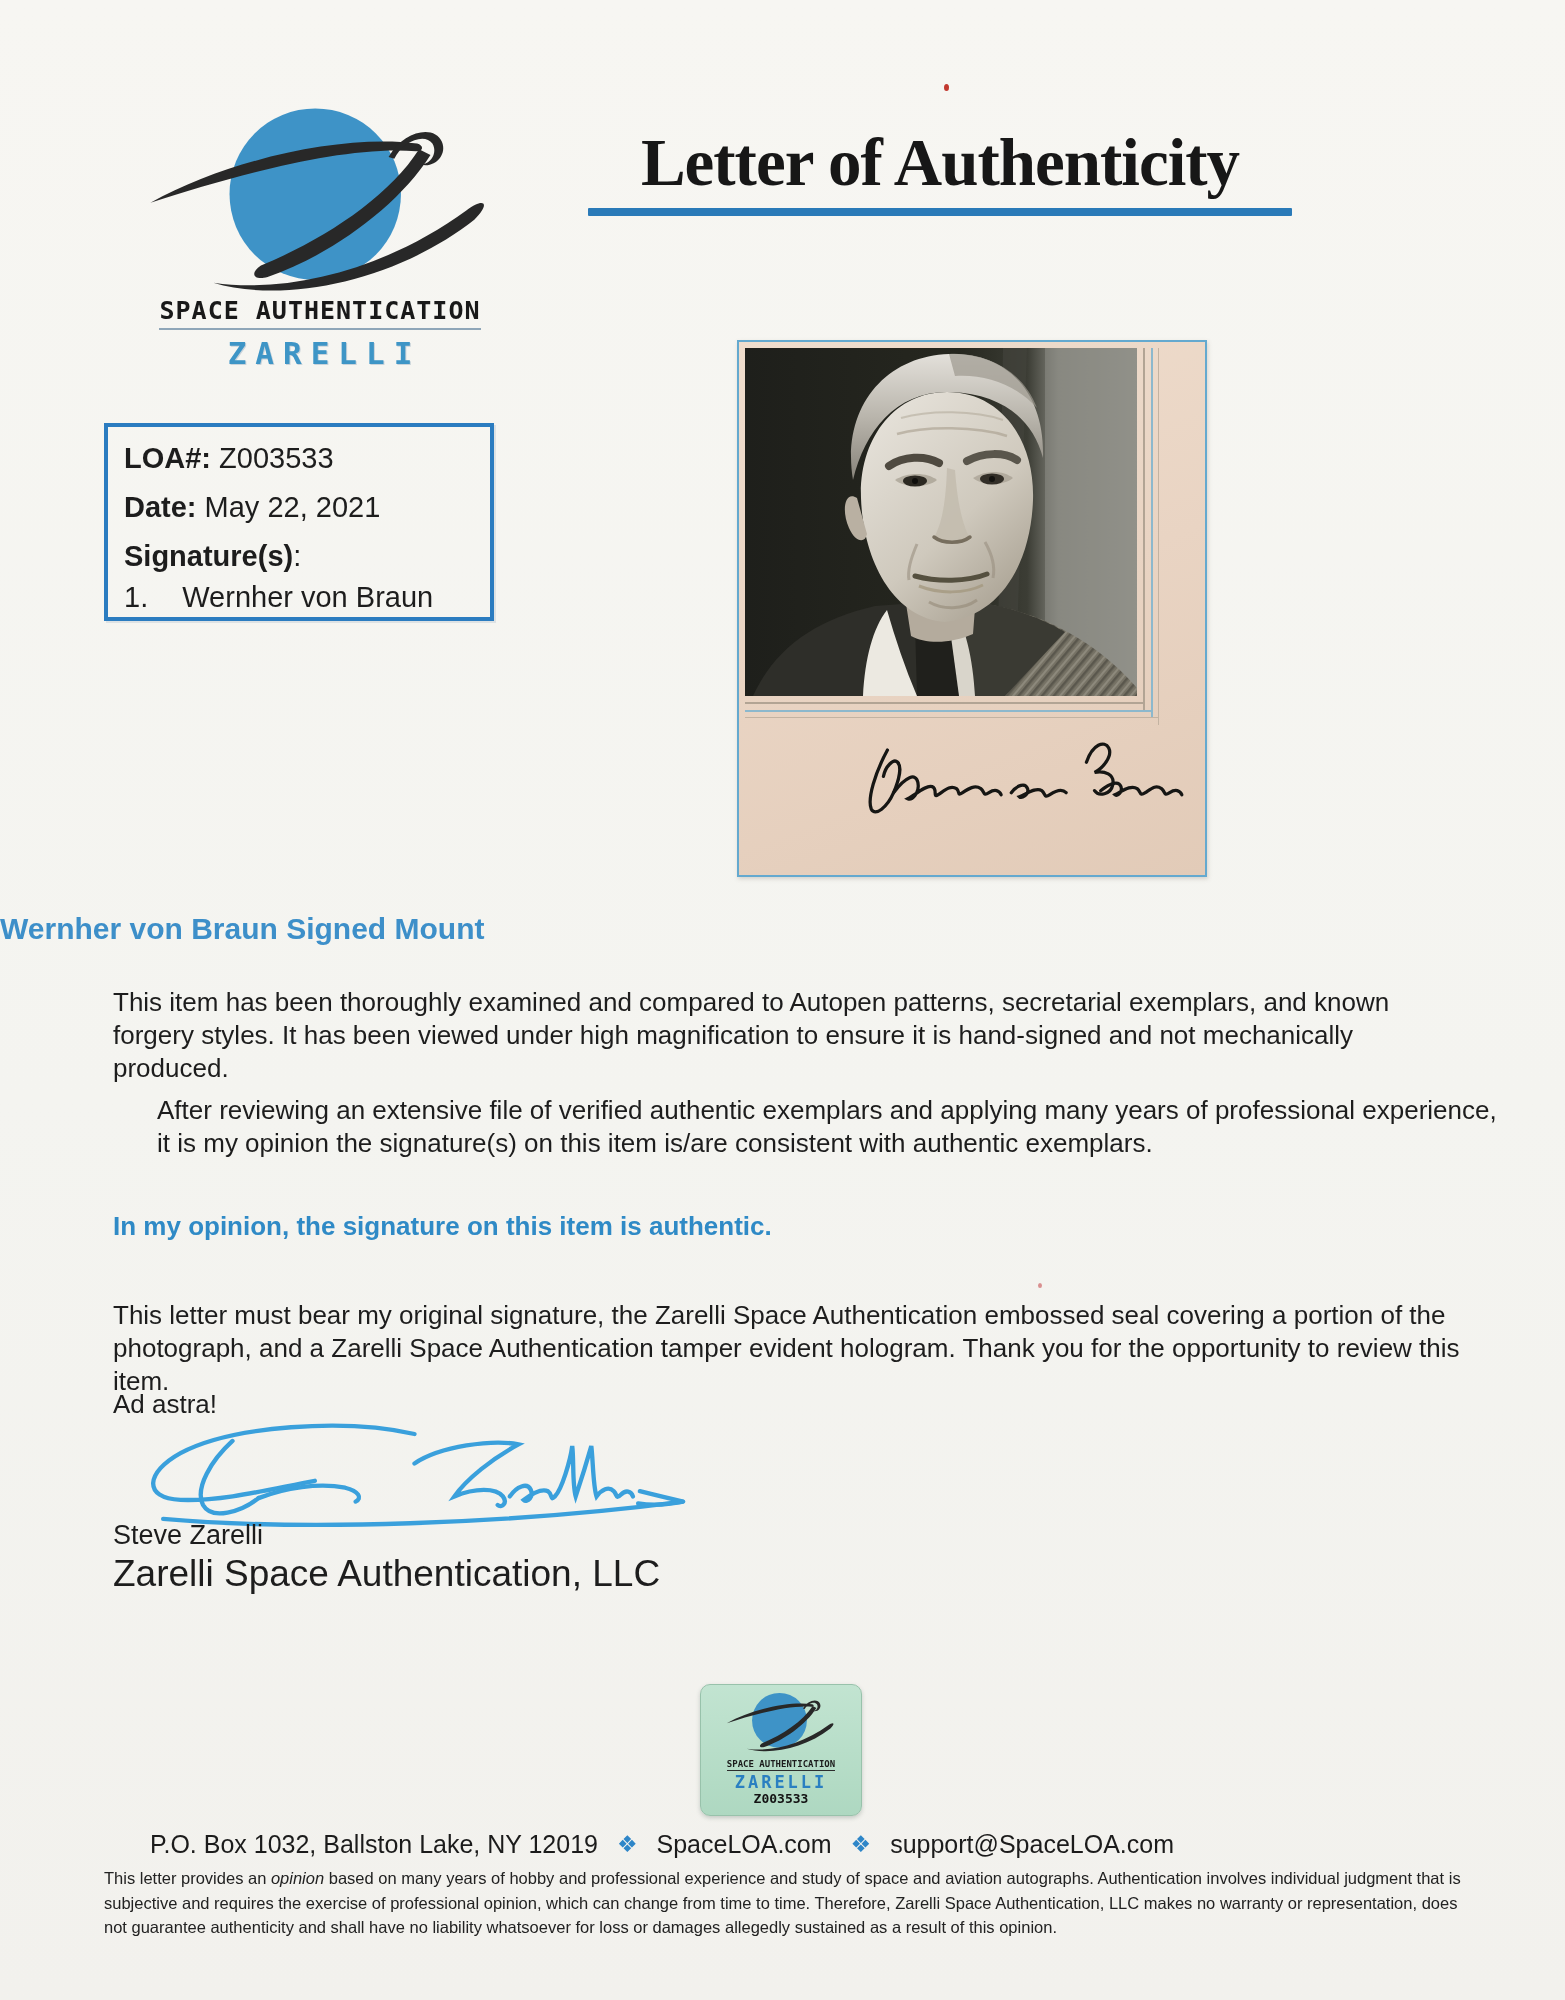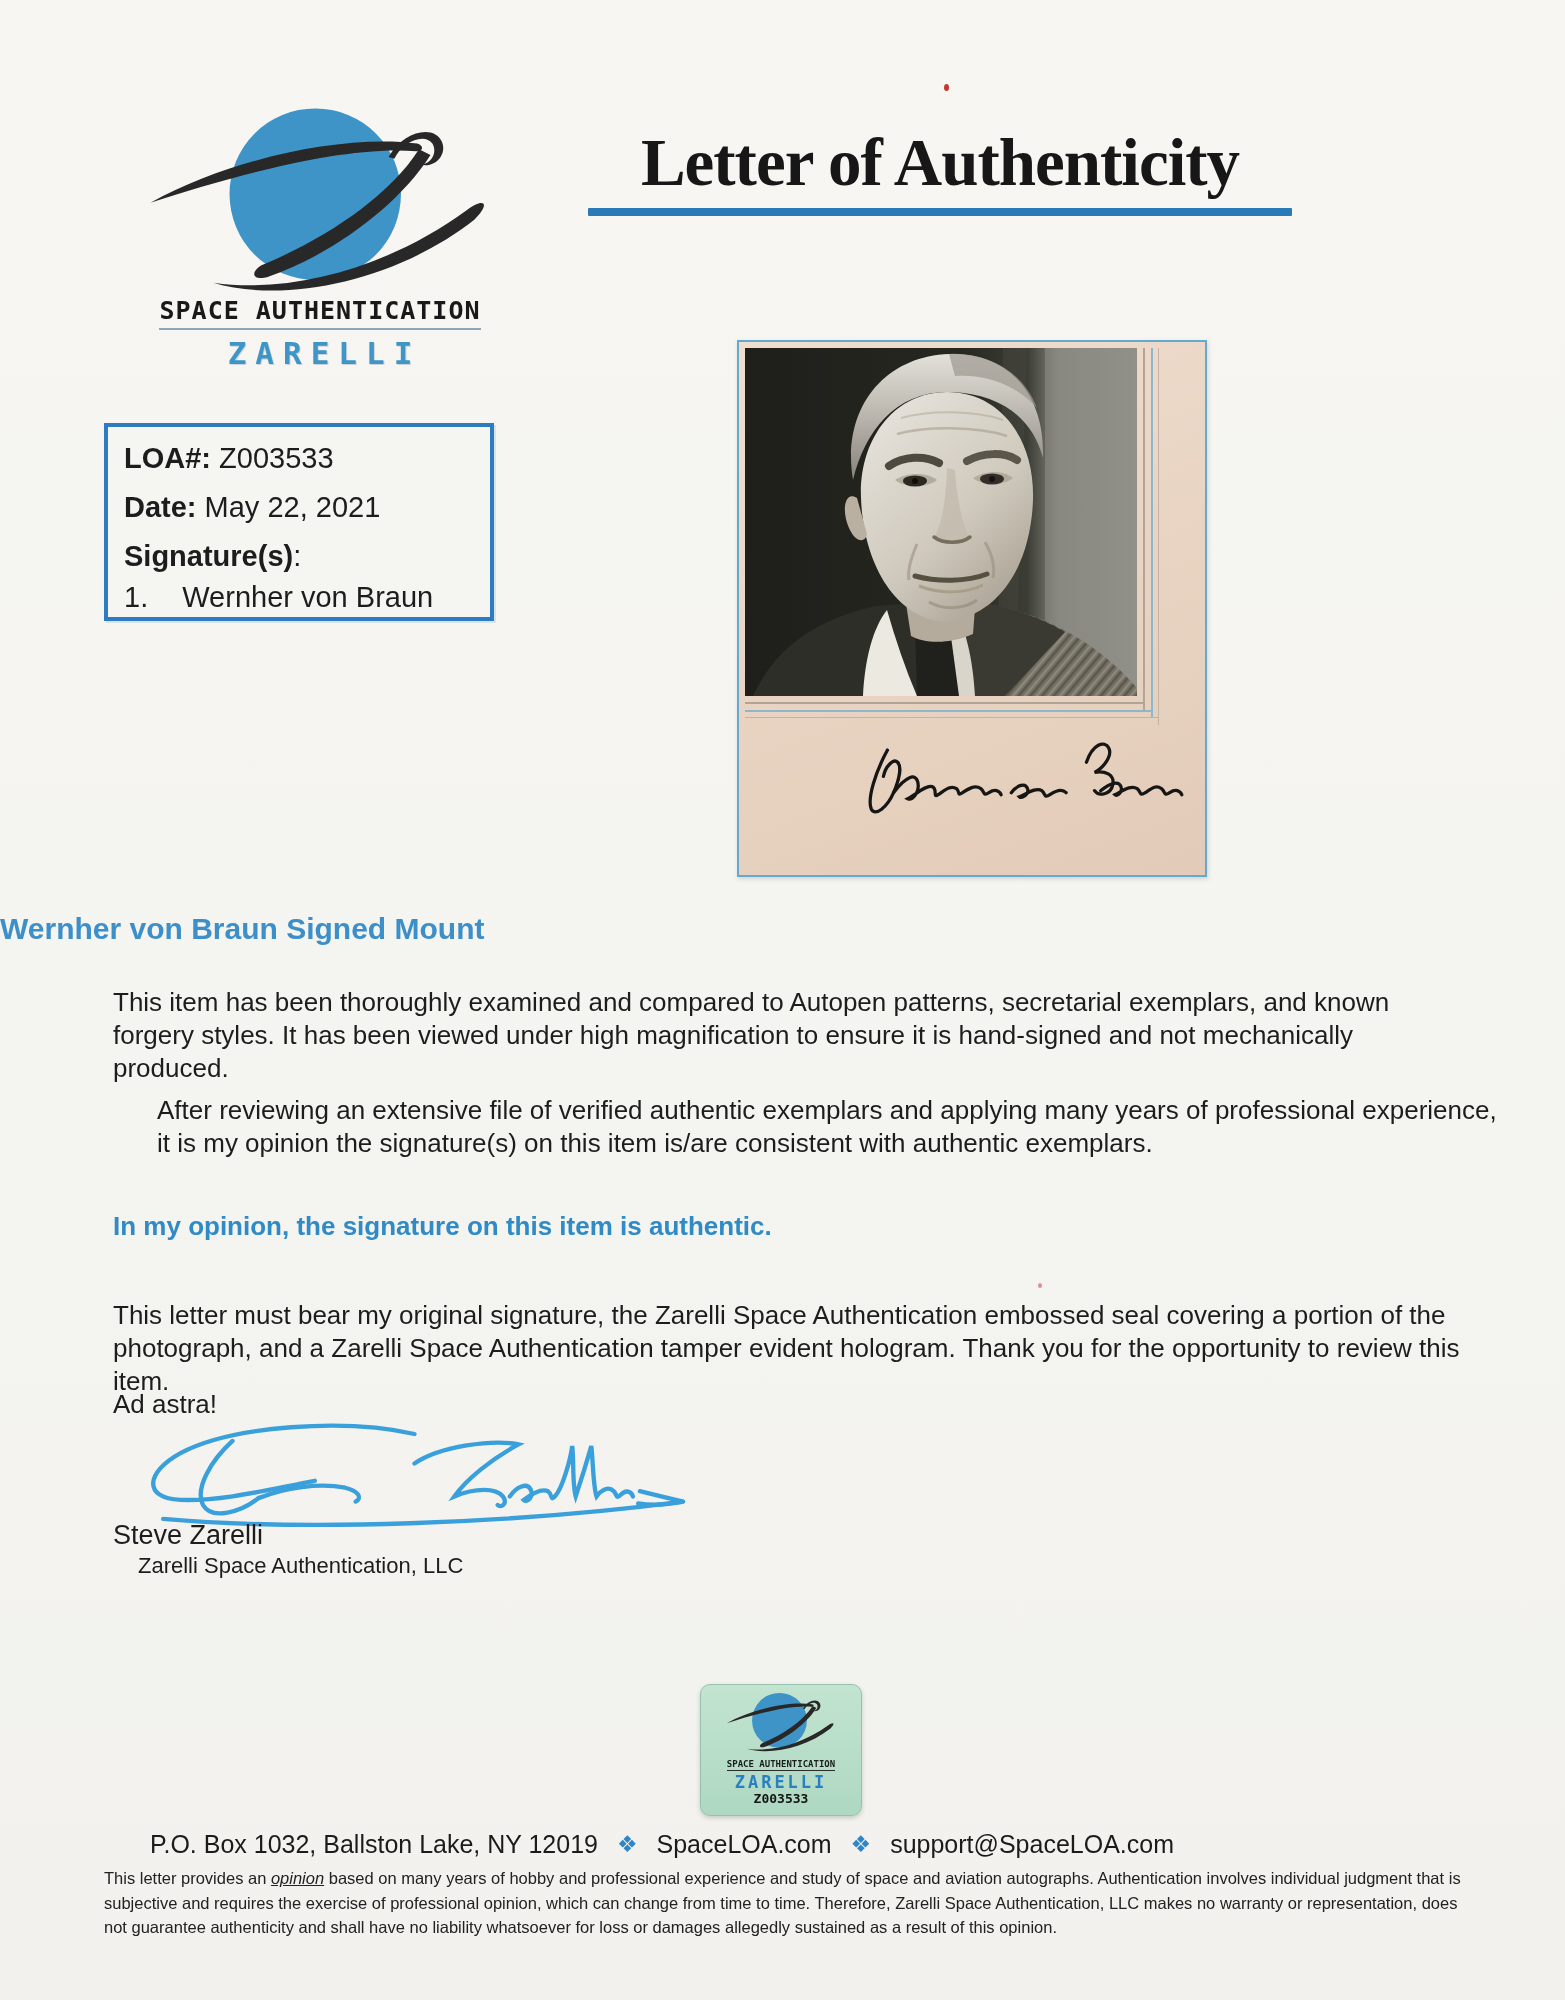--- a/index.html
+++ b/index.html
@@ -63,21 +63,21 @@
   }
   .bodytext { position:absolute; left:113px; width:1352px; font-size:26px; line-height:33px; color:#1d1d1d; }
   .p1 { top:986px; }
   .p2 { top:1094px;margin-left:44px; }
   .opinion { top:1210px; color:#2f8ac6; font-weight:700; }
   .p3 { top:1299px; }
   .closing { top:1388px; }
   
   .sz-sign { position:absolute; left:82px; top:1408px; width:665px; height:130px; }
   .signer-name    { position:absolute; left:113px; top:1520px; font-size:27px; }
-  .signer-company { position:absolute; left:113px; top:1553px; font-size:22px;margin-left:25px; }
+  .signer-company { position:absolute; left:113px; top:1553px; font-size:37px; }
   
   .sticker {
     position:absolute; left:700px; top:1684px; width:162px; height:132px;
     background:linear-gradient(180deg,#c2e4d1 0%,#aed8c1 100%);
     border:1px solid #98c2ab; border-radius:10px; text-align:center;
     box-shadow:0 2px 4px rgba(90,110,100,.3); padding-top:2px;
   }
   .st-logo { display:block; width:118px; height:64px; margin:2px auto 0; }
   .st-line1 {
     display:inline-block; font-family:"DejaVu Sans Mono", monospace; font-weight:700;
@@ -85,21 +85,21 @@
   }
   .st-line2 { font-family:"DejaVu Sans Mono", monospace; font-weight:700; font-size:17px; letter-spacing:3px; color:#2a7fc1; margin-top:1px; }
   .st-serial { font-family:"DejaVu Sans Mono", monospace; font-weight:700; font-size:13px; color:#141414; margin-top:-1px; }
   
   .footer-line { position:absolute; left:0; top:1830px; width:1324px; text-align:center; font-size:25px; color:#1b1b1b; }
   .diamond { color:#2e86c8; font-size:23px; margin:0 12px; vertical-align:1px; }
   .disclaimer {
     position:absolute; left:104px; top:1866px; width:1362px;
     font-size:16.5px; line-height:24.5px; color:#222;
   }
-  .disclaimer em { font-style:italic;text-decoration:underline; }
+  .disclaimer em { font-style:italic; }
   
   .speck { position:absolute; border-radius:50%; }
   .speck1 { left:944px; top:84px; width:5px; height:7px; background:#c2392f; }
   .speck2 { left:1038px; top:1283px; width:4px; height:5px; background:#d99090; }
 </style>
 </head>
 <body>
 
 <svg width="0" height="0" style="position:absolute">
   <defs>

